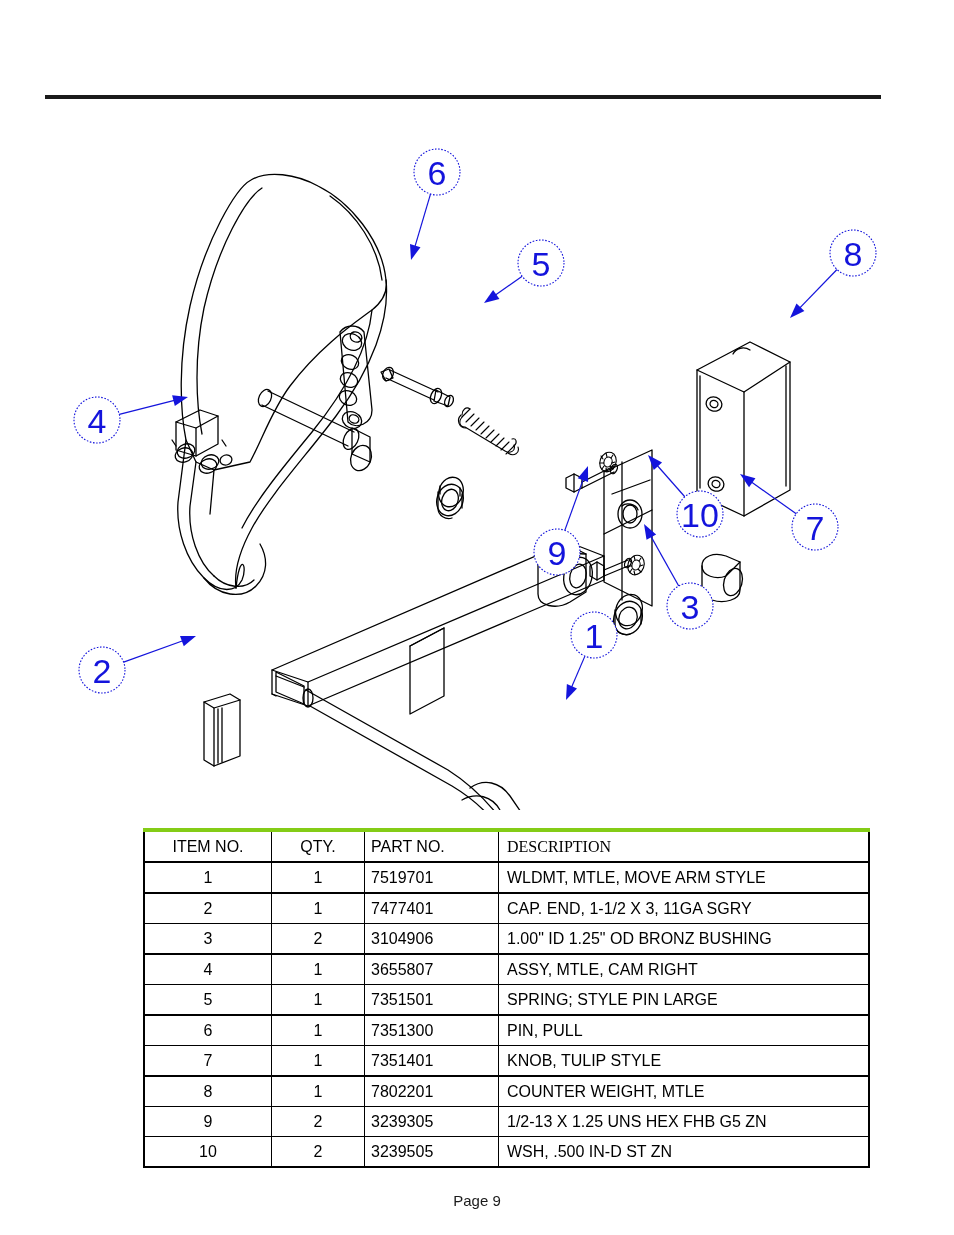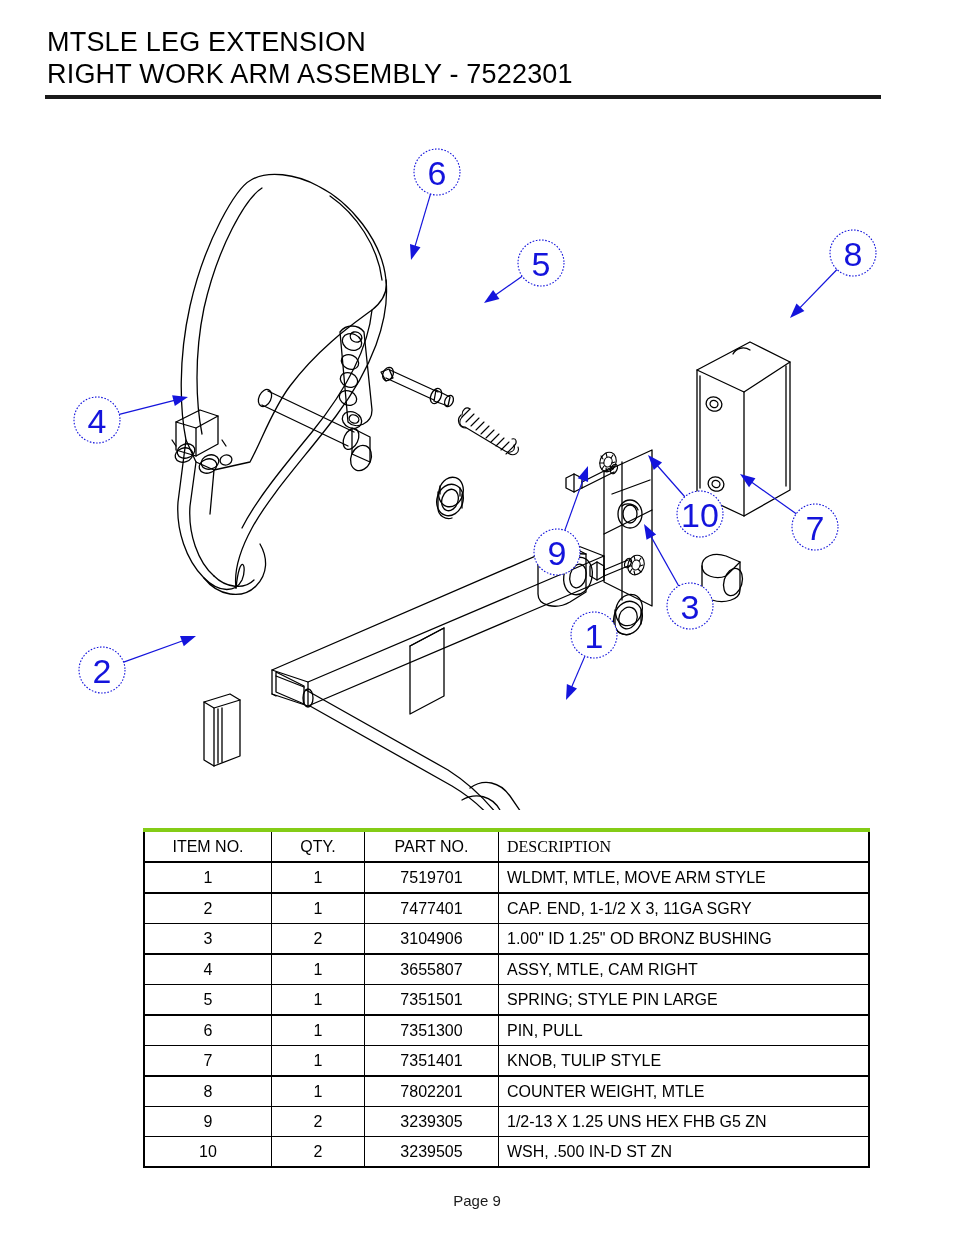--- a/index.html
+++ b/index.html
@@ -72,21 +72,21 @@
     font-size: 16px;
     font-weight: 400;
     height: 29px;
     padding: 0 6px;
     font-family: "Liberation Sans", sans-serif;
     white-space: nowrap;
     overflow: hidden;
   }
   table.parts .c-item { width: 114px; text-align: center; }
   table.parts .c-qty  { width: 80px;  text-align: center; }
-  table.parts .c-part { width: 121px; text-align: center; }
+  table.parts .c-part { width: 121px; text-align: left; }
   table.parts .c-desc { width: 355px; text-align: left; padding-left: 8px; }
   table.parts thead th { font-weight: 400; }
   table.parts thead th.c-desc { text-align: left; font-family: Liberation Serif, serif; }
   
   table.parts { border: 2px solid #000; }
   table.parts thead th { border-bottom: 2px solid #000; border-top: 4px solid #84cc16;}
   table.parts tbody tr td { border-top: 1px solid #000; }
   table.parts tbody tr.thick td { border-top: 2px solid #000; }
   table.parts tbody tr:last-child td { border-bottom: 2px solid #000; }
 
@@ -108,24 +108,20 @@
     fill: #1414dc;
     text-anchor: middle;
     dominant-baseline: central;
   }
 </style>
 </head>
 <body>
 
 <div id="page">
 
-  <div class="header">
-    <div class="line">MTSLE LEG EXTENSION</div>
-    <div class="line">RIGHT WORK ARM ASSEMBLY - 7522301</div>
-  </div>
   <div class="header-rule"></div>
 
   <div class="drawing">
     <svg width="954" height="700" viewBox="0 0 954 700" xmlns="http://www.w3.org/2000/svg">
       <g fill="none" stroke="#000" stroke-width="1.3" stroke-linejoin="round" stroke-linecap="round">
 
         <g>
 
           <path d="M251 70 C 236 78 205 130 190 196 C 178 250 180 300 186 330
                    L 196 352 L 214 360 L 250 352

